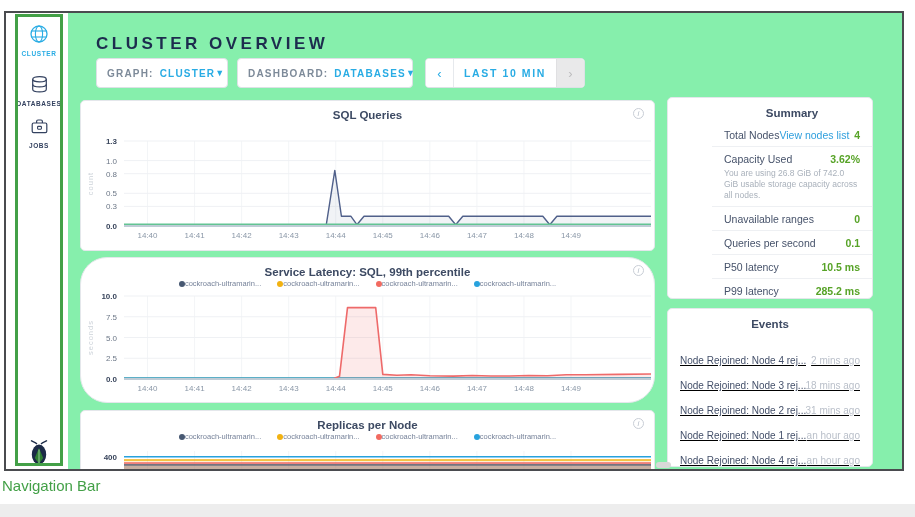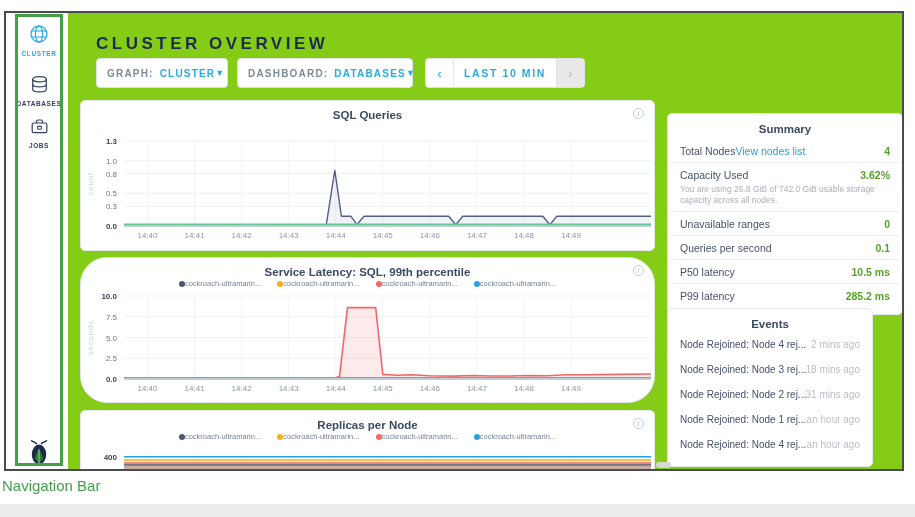--- a/index.html
+++ b/index.html
@@ -1,21 +1,21 @@
 <!DOCTYPE html>
 <html><head>
 <meta charset="utf-8">
 <style>
   html,body{margin:0;padding:0;}
   body{width:915px;height:517px;background:#ffffff;font-family:"Liberation Sans",sans-serif;-webkit-font-smoothing:antialiased;}
   .stage{position:relative;width:915px;height:517px;overflow:hidden;background:#fff;}
 
   
   .frame{position:absolute;left:4px;top:11px;width:900px;height:460px;box-sizing:border-box;
-         border:2px solid #4a4b4f;background:#84cc16;overflow:hidden;}
+         border:2px solid #4a4b4f;background:#86efac;overflow:hidden;}
 
   
   .sidebar{position:absolute;left:0;top:0;width:62px;height:100%;background:#ffffff;}
   .green-box{position:absolute;left:9px;top:1px;width:48px;height:452px;box-sizing:border-box;
              border:3px solid #43a047;z-index:40;pointer-events:none;}
   .nav-item{position:absolute;left:9px;width:48px;text-align:center;cursor:pointer;}
   .nav-item .nav-label{display:block;margin-top:2px;font-size:6.5px;font-weight:bold;letter-spacing:0.6px;color:#33415f;}
   .nav-item.active .nav-label{color:#29ace4;}
   .nav-cluster{top:11px;}
   .nav-databases{top:62px;}
@@ -39,21 +39,21 @@
   .ts-prev{border-right:1px solid #e6e9ed;}
   .ts-label{flex:1;display:flex;align-items:center;justify-content:center;font-size:10.5px;
             font-weight:bold;letter-spacing:1.6px;color:#29ace4;cursor:pointer;}
   .ts-next{background:#e9e9ea;color:#bcbcbe;border-left:1px solid #e0e0e2;cursor:default;}
 
   
   .card{position:absolute;box-sizing:border-box;background:#fff;border:1px solid #e4e7eb;border-radius:5px;}
   .card-c0{left:74px;top:87px;width:575px;height:151px;}
   .card-c1{left:74px;top:244px;width:575px;height:146px;border-radius:27px;}
   .card-c2{left:74px;top:397px;width:575px;height:152px;}
-  .card-summary{left:661px;top:100px;width:236px;height:202px;}
+  .card-summary{left:661px;top:84px;width:206px;height:202px;padding-left:44px;}
   .card-events{left:661px;top:295px;width:206px;height:159px;}
 
   .chart-title{position:absolute;top:8px;left:0;width:100%;text-align:center;font-size:11.5px;
                font-weight:bold;color:#3d4a63;}
   .info{position:absolute;top:7px;right:10px;width:11px;height:11px;box-sizing:border-box;
         border:1px solid #c9ced6;border-radius:50%;color:#b9c0ca;font-size:8px;line-height:9px;
         text-align:center;font-style:italic;cursor:pointer;}
   .legend{position:absolute;top:21px;left:0;width:100%;display:flex;justify-content:center;gap:16px;}
   .leg-item{display:flex;align-items:center;gap:0;cursor:pointer;}
   .leg-item .dot{width:6px;height:6px;border-radius:50%;}
@@ -65,21 +65,21 @@
   .panel-title{padding-top:9px;text-align:center;font-size:11.5px;font-weight:bold;color:#3d4a63;}
   #summary-rows{margin-top:4px;}
   .srow{padding:6px 12px 5px;border-bottom:1px solid #eef0f3;}
   .srow.last{border-bottom:none;}
   .srow-main{display:flex;align-items:baseline;}
   .srow-label{font-size:10.5px;color:#46526a;text-align:right;}
   .srow-link{font-size:10.5px;color:#2f9fdd;cursor:pointer;}
   .srow .flex{flex:1;}
   .srow-value{font-size:10.5px;font-weight:bold;color:#57a327;white-space:nowrap;}
   .srow-sub{padding-top:3px;font-size:8.5px;line-height:1.3;color:#a9b1bb;}
-  #events-rows{margin-top:2px;}
+  #events-rows{margin-top:18px;text-decoration:underline;}
   .erow{display:flex;align-items:baseline;padding:7px 12px;cursor:pointer;}
   .erow .msg{font-size:10px;color:#44506a;white-space:nowrap;overflow:hidden;max-width:138px;}
   .erow .when{margin-left:auto;font-size:10px;color:#b9bfc9;white-space:nowrap;}
 
   .scroll-thumb{position:absolute;left:650px;top:449px;width:15px;height:6px;background:#d8d8d8;border-radius:3px;}
 
   
   .caption{position:absolute;left:2px;top:477px;font-size:15px;color:#43a047;}
   .bottom-strip{position:absolute;left:0;top:504px;width:915px;height:13px;background:#ededed;}
 </style>

